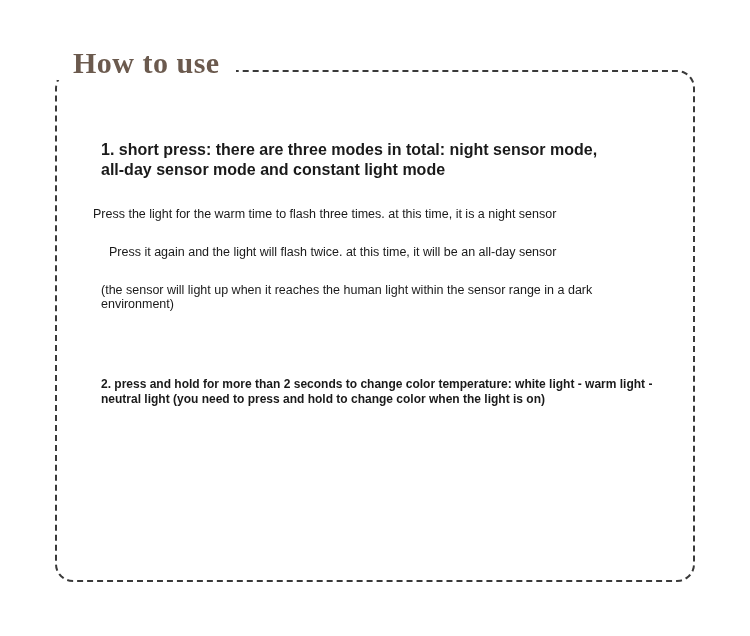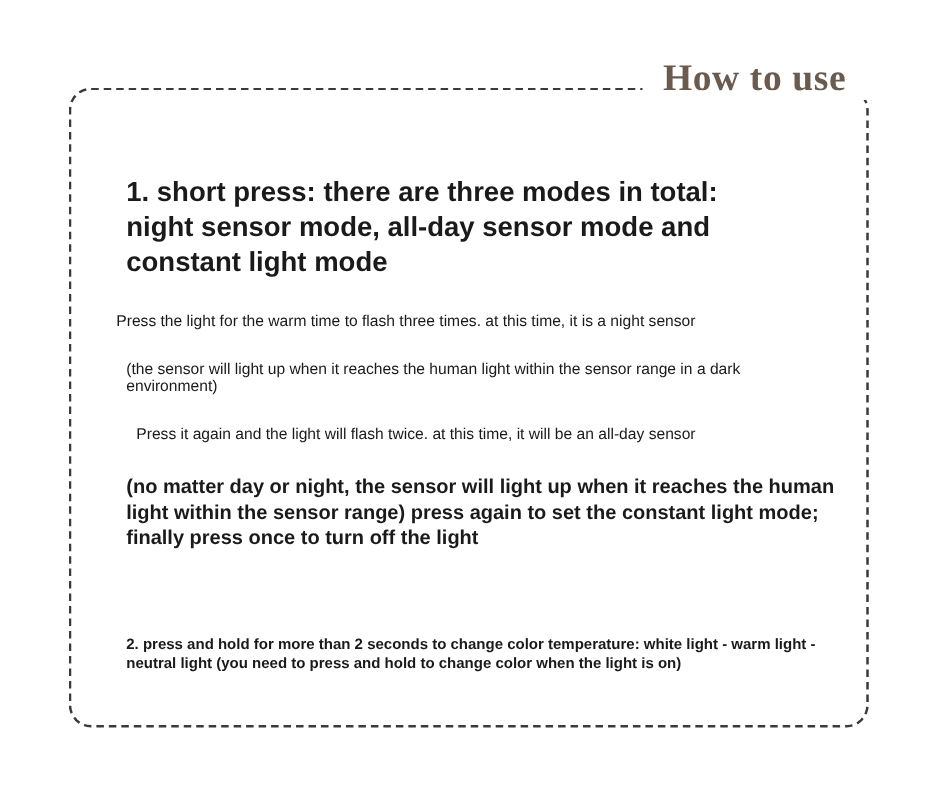--- a/index.html
+++ b/index.html
@@ -29,21 +29,21 @@
     border: 2px dashed #3a3a3a;
     border-radius: 18px;
     box-sizing: border-box;
     background: #ffffff;
   }
   .title {
     position: absolute;
     left: 0;
     right: 0;
     top: -26px;
-    text-align: right;
+    text-align: left;
     font-family: "Liberation Serif", serif;
     font-weight: bold;
     font-size: 30px;
     color: #6b5a4e;
     letter-spacing: 0.5px;
   }
   .title-bg {
     display: inline-block;
     background: #ffffff;
     padding: 0 16px;
@@ -56,21 +56,21 @@
     height: 100%;
     box-sizing: border-box;
     padding: 50px 26px 20px 26px;
   }
   .bold-block {
     font-weight: bold;
     color: #1a1a1a;
     line-height: 1.28;
   }
   .p1 {
-    font-size: 22px;
+    font-size: 16px;
     margin: 18px 0 0 18px;
     width: 520px;
   }
   .thin {
     font-weight: normal;
     color: #1a1a1a;
   }
   .s1 {
     font-size: 12.5px;
     margin: 26px 0 0 10px;
@@ -103,23 +103,22 @@
     <div class="title">
       <span class="title-bg">How to use</span>
     </div>
 
     <div class="content">
 
       <div class="bold-block p1">1. short press: there are three modes in total: night sensor mode, all-day sensor mode and constant light mode</div>
 
       <div class="thin s1">Press the light for the warm time to flash three times. at this time, it is a night sensor</div>
 
+      <div class="thin s3">Press it again and the light will flash twice. at this time, it will be an all-day sensor</div>
+
       <div class="thin s2">(the sensor will light up when it reaches the human light within the sensor range in a dark environment)</div>
 
-      <div class="thin s3">Press it again and the light will flash twice. at this time, it will be an all-day sensor</div>
-
-      <div class="bold-block p2">(no matter day or night, the sensor will light up when it reaches the human light within the sensor range) press again to set the constant light mode; finally press once to turn off the light</div>
 
       <div class="bold-block p3">2. press and hold for more than 2 seconds to change color temperature: white light - warm light - neutral light (you need to press and hold to change color when the light is on)</div>
 
     </div>
   </div>
 </div>
 
 </body></html>

